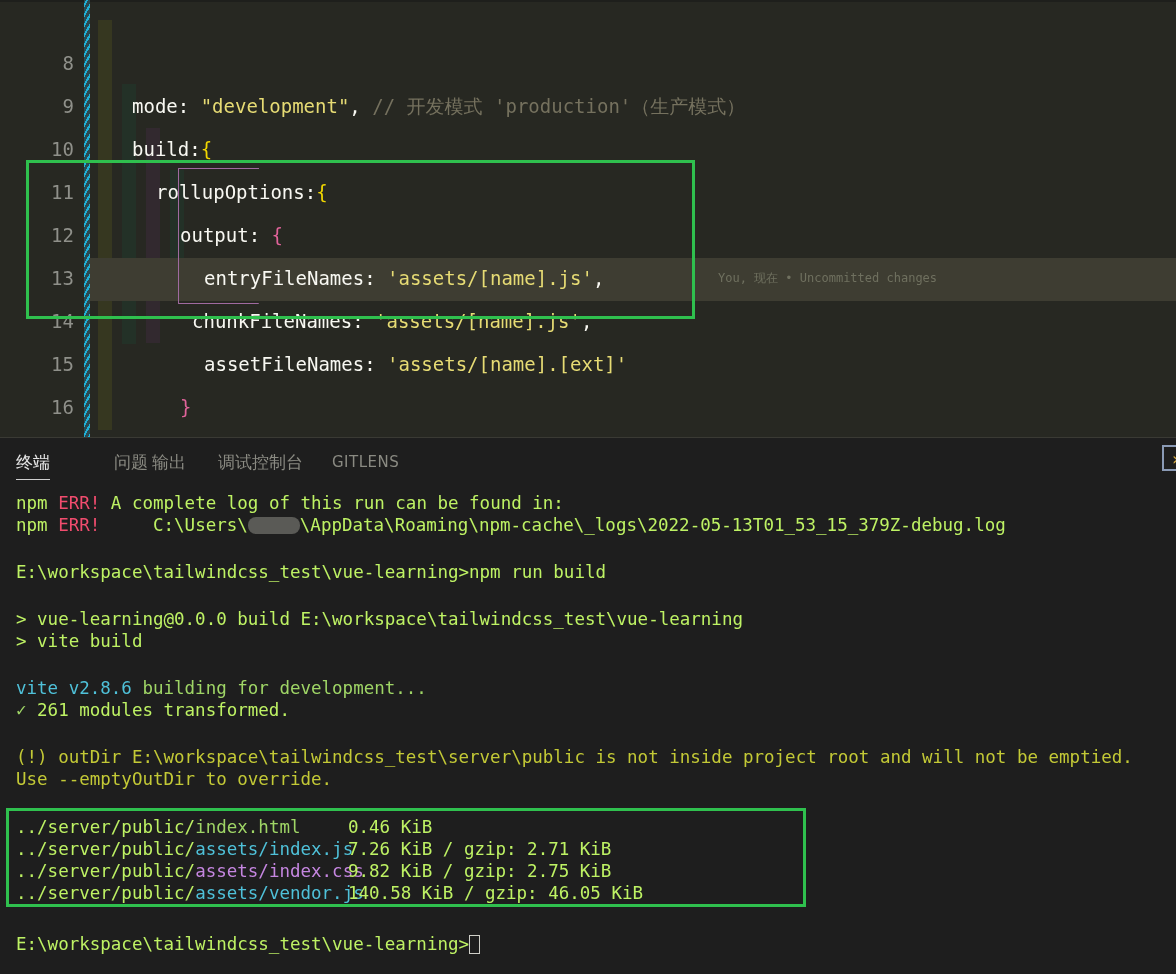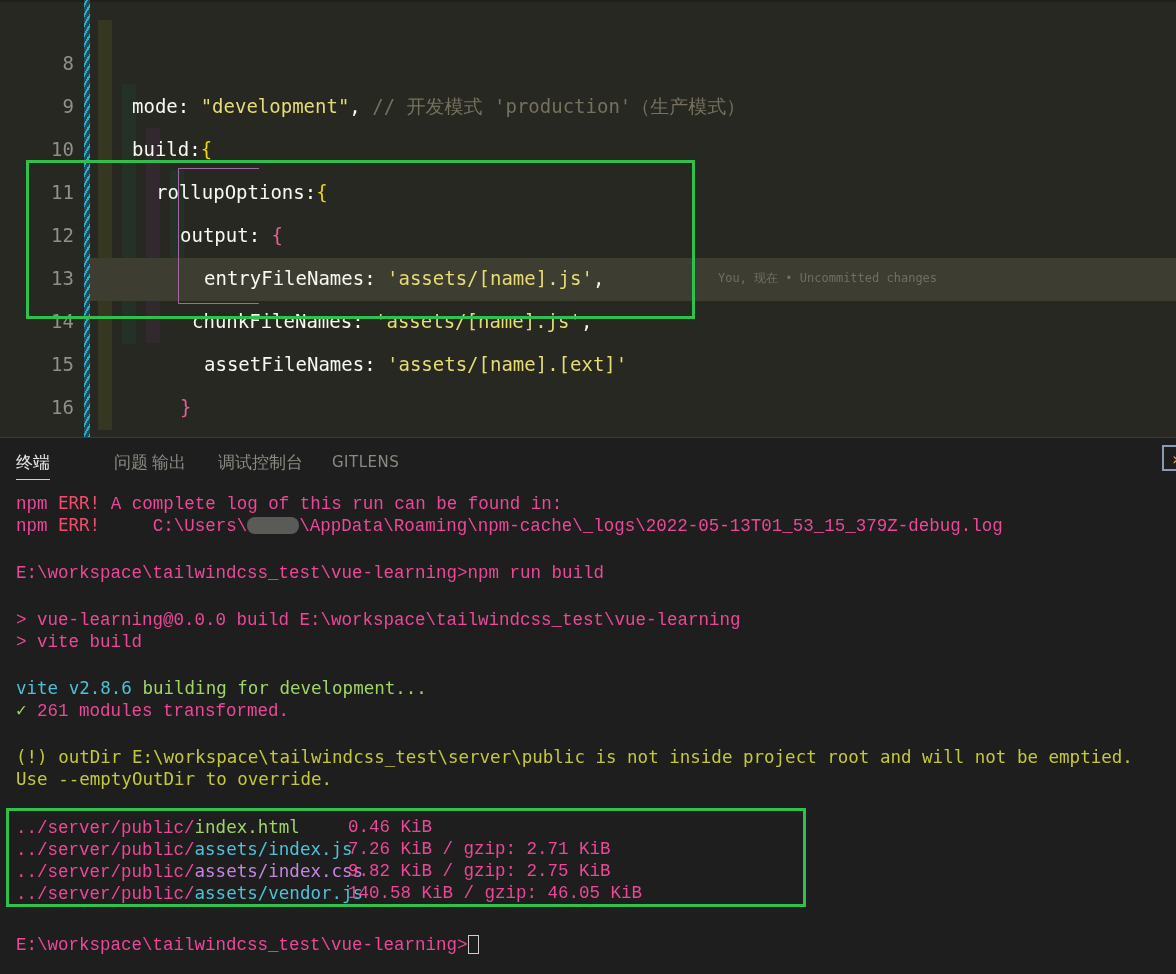--- a/index.html
+++ b/index.html
@@ -54,21 +54,21 @@
   .split-icon{position:absolute;right:-4px;top:7px;width:26px;height:26px;
       border:2px solid #8a9ab5;background:#1e1e1e;box-sizing:border-box;}
   .split-icon span{position:absolute;left:6px;top:1px;font-size:18px;color:#d0a641;
       font-family:"DejaVu Sans Mono","Liberation Mono",monospace;line-height:22px;}
 
   .term{position:absolute;left:0;top:47px;width:1176px;height:490px;background:#1e1e1e;
         color:#ccccc7;font-size:17.5px;}
   .tl{position:absolute;left:16px;white-space:pre;line-height:22px;
       font-family:"DejaVu Sans Mono","Liberation Mono",monospace;}
 
-  .c-white {color:#ec4899;font-family:Liberation Mono, monospace;}
+  .c-white {color:#bef264;}
   .c-red   {color:#f14c6e;}
   .c-green2{color:#9fd566;margin-top:23px;}
   .c-cyan  {color:#4fc1d9;}
   .c-yellow{color:#c3c936;}
   .c-mag   {color:#c586e0;}
 
   .redact{display:inline-block;width:52px;height:17px;background:#5a5a56;
           border-radius:8px;vertical-align:-3px;}
 
   .cursor-block{display:inline-block;width:11px;height:19px;border:1px solid #cfcfc8;

